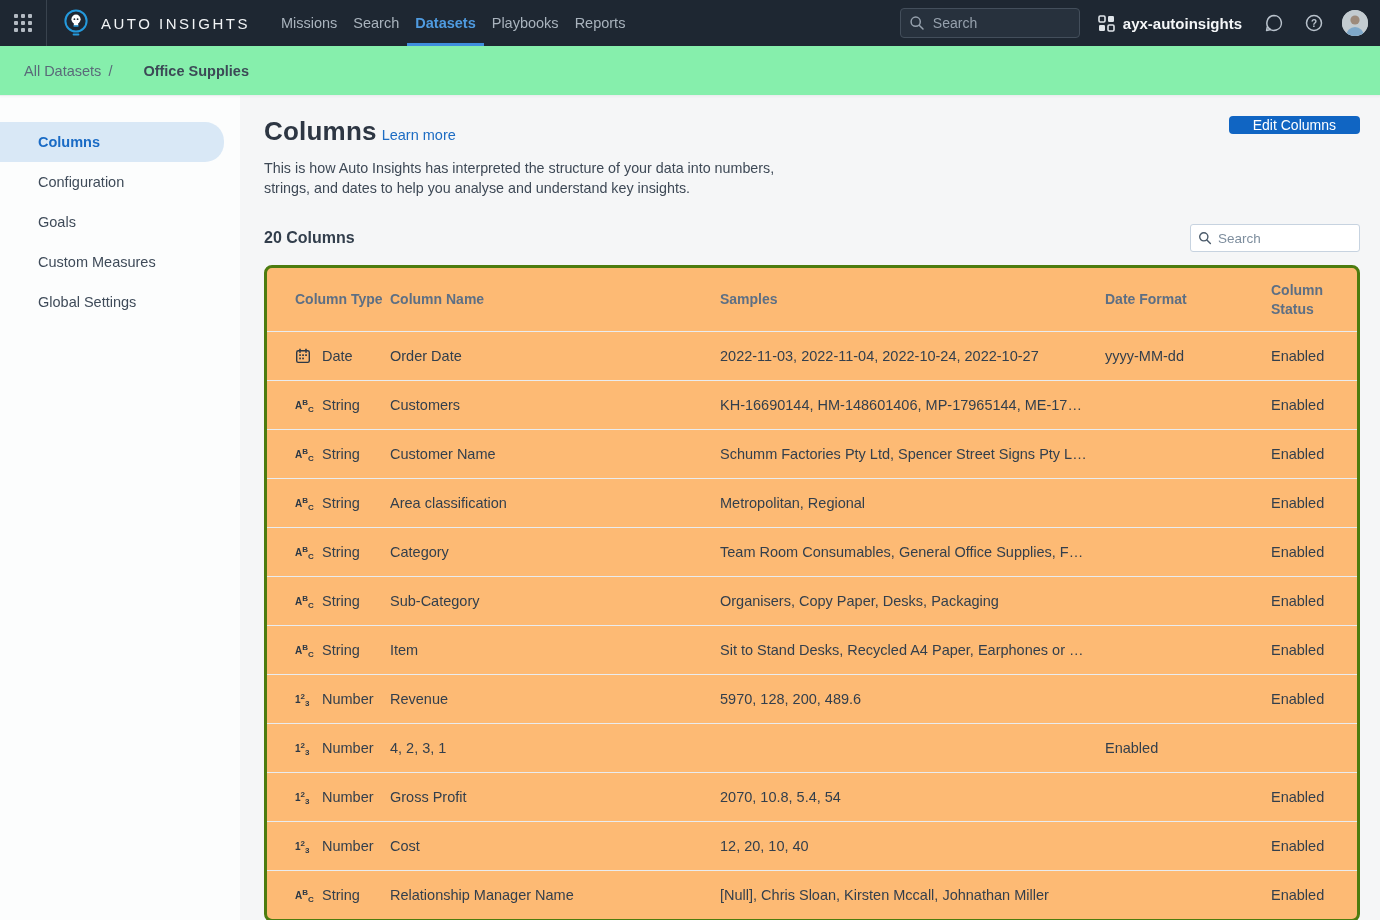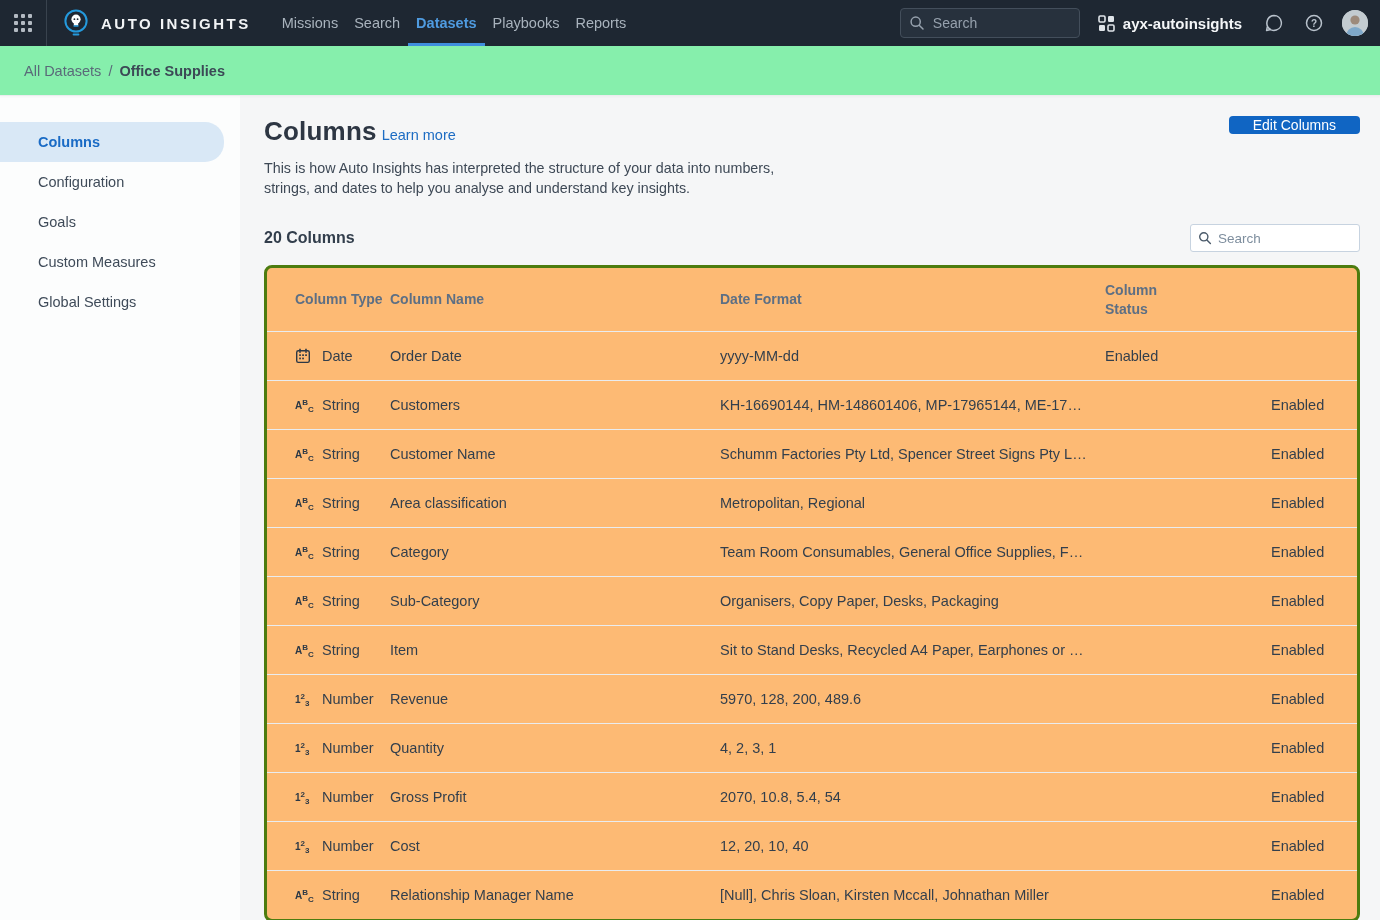--- a/index.html
+++ b/index.html
@@ -6,40 +6,40 @@
   html,body { width:1380px; height:920px; overflow:hidden; }
   body { font-family:"Liberation Sans", sans-serif; background:#f5f6f7; color:#333f4c; }
 
   
   .topbar { position:relative; height:46px; background:#1e2732; display:flex; align-items:center; }
   .waffle { width:46px; height:46px; display:flex; align-items:center; justify-content:center; cursor:pointer; }
   .waffle-grid { display:grid; grid-template-columns:repeat(3,4px); grid-gap:3px; }
   .waffle-grid i { width:4px; height:4px; border-radius:1px; background:#b3bac2; }
   .tb-divider { width:1px; height:46px; background:#39434e; }
   .logo-wrap { display:flex; align-items:center; padding:0 0 0 16px; }
-  .brand { color:#f2f4f6; font-size:15px; letter-spacing:2.5px; font-weight:700; margin-left:12px; white-space:nowrap; }
+  .brand { color:#f2f4f6; font-size:15px; letter-spacing:2.5px; font-weight:400; margin-left:12px; white-space:nowrap; }
   .nav { display:flex; align-items:stretch; height:46px; margin-left:23px; }
   .nav-item { display:flex; align-items:center; padding:0 8px; color:#a9b3bd; font-size:14.5px; cursor:pointer; border-bottom:3px solid transparent; border-top:3px solid transparent; }
   .nav-item.active { color:#4f9be0; border-bottom-color:#3f8edd; font-weight:600; }
   .tb-right { margin-left:auto; display:flex; align-items:center; padding-right:12px; }
   .tb-search { position:relative; width:180px; height:30px; margin-right:18px; }
   .tb-search input { width:100%; height:100%; background:#27313d; border:1px solid #434e5b; border-radius:4px; color:#d6dde3; font-size:14px; padding:0 10px 0 32px; outline:none; font-family:"Liberation Sans",sans-serif; }
   .tb-search input::placeholder { color:#96a1ad; }
   .tb-search svg { position:absolute; left:9px; top:7px; }
   .ws { display:flex; align-items:center; margin-right:20px; cursor:pointer; }
   .ws-name { color:#f4f6f8; font-size:15px; font-weight:700; margin-left:8px; }
   .tb-icon { width:24px; height:24px; display:flex; align-items:center; justify-content:center; margin-right:16px; cursor:pointer; }
   .avatar { width:26px; height:26px; border-radius:50%; overflow:hidden; background:#b9c3c9; cursor:pointer; flex-shrink:0; }
 
   
   .crumbbar { height:50px; background:#86efac; display:flex; align-items:center; padding-left:24px; border-bottom:1px solid #ebedef; box-shadow:0 1px 2px rgba(40,50,60,.04); position:relative; z-index:2; }
   .crumb { font-size:14.5px; color:#5a6a79; }
   .crumb-link { cursor:pointer; }
   .crumb-sep { margin:0 7px; }
-  .crumb-current { color:#3c4956; font-weight:700; }
+  .crumb-current { color:#3c4956; font-weight:700;margin-left:24px; }
 
   
   .shell { display:flex; height:824px; }
   .sidebar { width:240px; background:#fcfdfd; padding-top:26px; flex-shrink:0; }
   .side-item { height:40px; display:flex; align-items:center; padding-left:38px; font-size:14.5px; color:#3f4b59; cursor:pointer; }
   .side-item.active { background:#d9e8f6; color:#1a6bc5; font-weight:700; width:224px; border-radius:0 19px 19px 0; }
   .main { flex:1; padding:20px 20px 0 24px; overflow:hidden; }
 
   
   .page-head { display:flex; justify-content:space-between; align-items:flex-start; }
@@ -185,20 +185,21 @@
             <line x1="8.9" y1="8.9" x2="12.4" y2="12.4" stroke="#4a5a6a" stroke-width="1.4" stroke-linecap="round"></line>
           </svg>
         <input type="text" placeholder="Search" style="">
       </div>
     </div>
 
     <div class="card">
       <div class="t-head">
         <span>Column Type</span>
         <span>Column Name</span>
+        <span>Samples</span>
         <span>Date Format</span>
         <span class="th-status">Column Status</span>
       </div>
       <div id="tbody">
   <div class="t-row">
     <div class="cell c-type">
       <span class="type-ic">
                 <svg width="16" height="16" viewBox="0 0 16 16">
                   <rect x="1.7" y="2.8" width="12.6" height="11.6" rx="1.6" fill="none" stroke="#2c3845" stroke-width="1.4"></rect>
                   <line x1="5" y1="1.2" x2="5" y2="4.4" stroke="#2c3845" stroke-width="1.4" stroke-linecap="round"></line>
@@ -206,20 +207,21 @@
                   <rect x="4.2" y="6.3" width="1.7" height="1.7" fill="#2c3845"></rect>
                   <rect x="7.2" y="6.3" width="1.7" height="1.7" fill="#2c3845"></rect>
                   <rect x="10.2" y="6.3" width="1.7" height="1.7" fill="#2c3845"></rect>
                   <rect x="4.2" y="9.6" width="1.7" height="1.7" fill="#2c3845"></rect>
                   <rect x="7.2" y="9.6" width="1.7" height="1.7" fill="#2c3845"></rect>
                 </svg>
               </span>
       <span class="r-type">Date</span>
     </div>
     <div class="cell r-name">Order Date</div>
+    <div class="cell r-samples">2022-11-03, 2022-11-04, 2022-10-24, 2022-10-27</div>
     <div class="cell r-format">yyyy-MM-dd</div>
     <div class="cell r-status">Enabled</div>
   </div>
 
   <div class="t-row">
     <div class="cell c-type">
       <span class="type-ic">
                 <span class="glyph"><span class="g1">A</span><span class="up">B</span><span class="dn">C</span></span>
               </span>
       <span class="r-type">String</span>
@@ -308,21 +310,20 @@
     <div class="cell r-status">Enabled</div>
   </div>
 
   <div class="t-row">
     <div class="cell c-type">
       <span class="type-ic">
                 <span class="glyph"><span class="g1">1</span><span class="up">2</span><span class="dn">3</span></span>
               </span>
       <span class="r-type">Number</span>
     </div>
-    <div class="cell r-name">Quantity</div>
     <div class="cell r-samples">4, 2, 3, 1</div>
     <div class="cell r-format"></div>
     <div class="cell r-status">Enabled</div>
   </div>
 
   <div class="t-row">
     <div class="cell c-type">
       <span class="type-ic">
                 <span class="glyph"><span class="g1">1</span><span class="up">2</span><span class="dn">3</span></span>
               </span>

